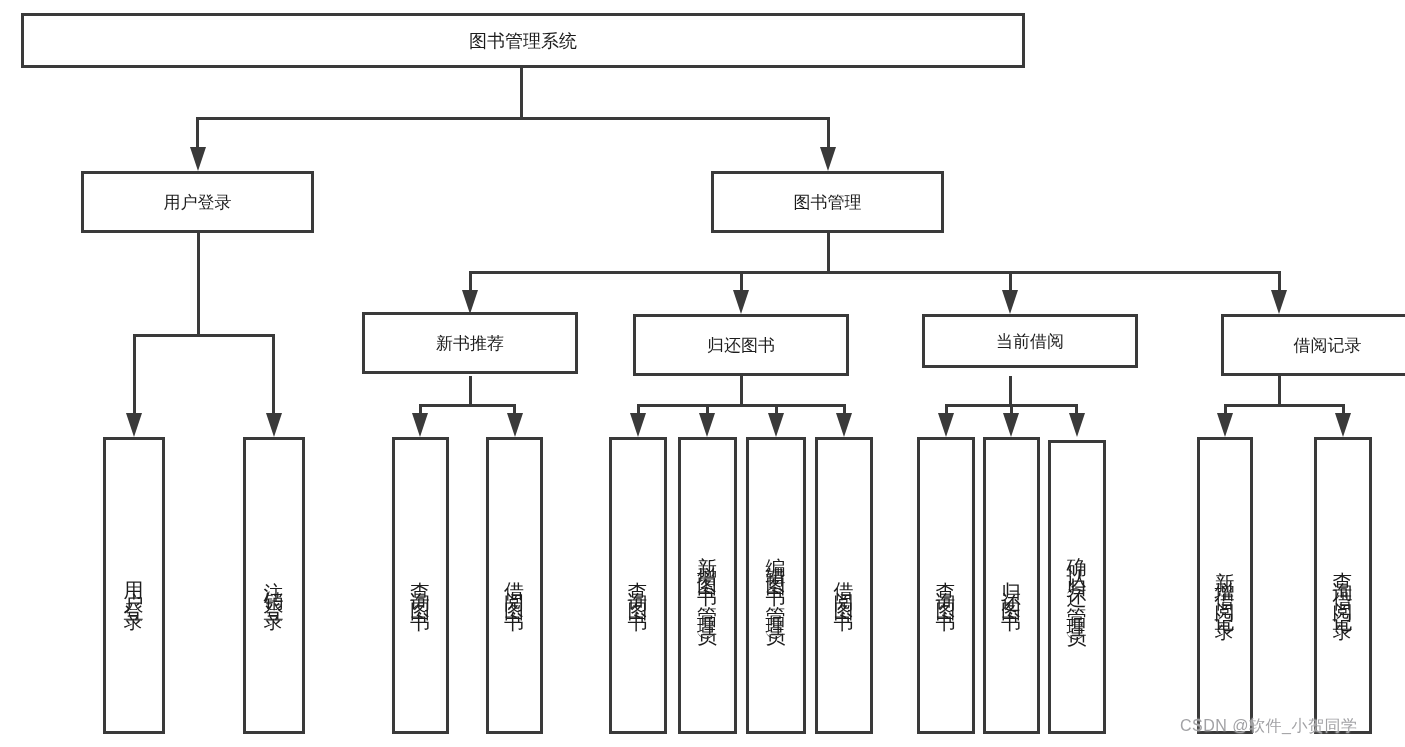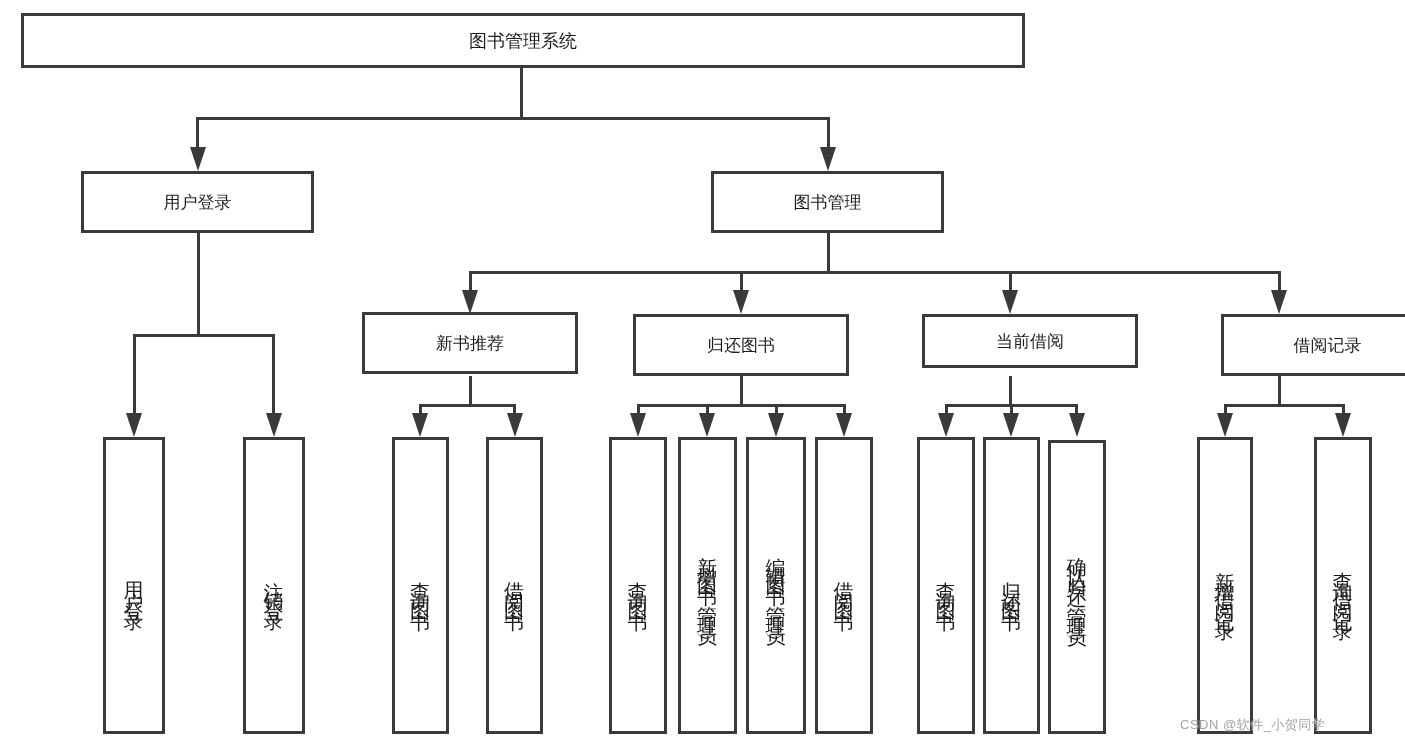--- a/index.html
+++ b/index.html
@@ -49,21 +49,21 @@
     width:0;height:0;
     border-left:8px solid transparent;
     border-right:8px solid transparent;
     border-top:24px solid var(--line);
     z-index:1;
   }
   .watermark{
     position:absolute;
     left:1180px;
     top:716px;
-    font-size:13px;
+    font-size:16px;
     color:var(--watermark);
     z-index:5;
     letter-spacing:0.5px;
     text-shadow:0 0 2px #ffffff;
   }
 </style>
 </head>
 <body>
 
 <div id="canvas">

